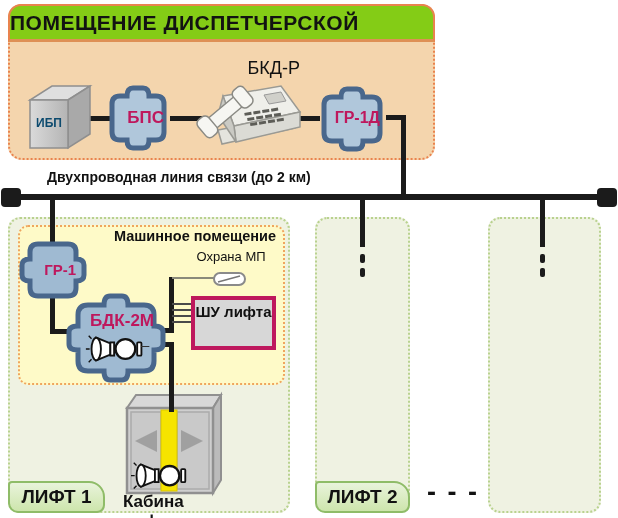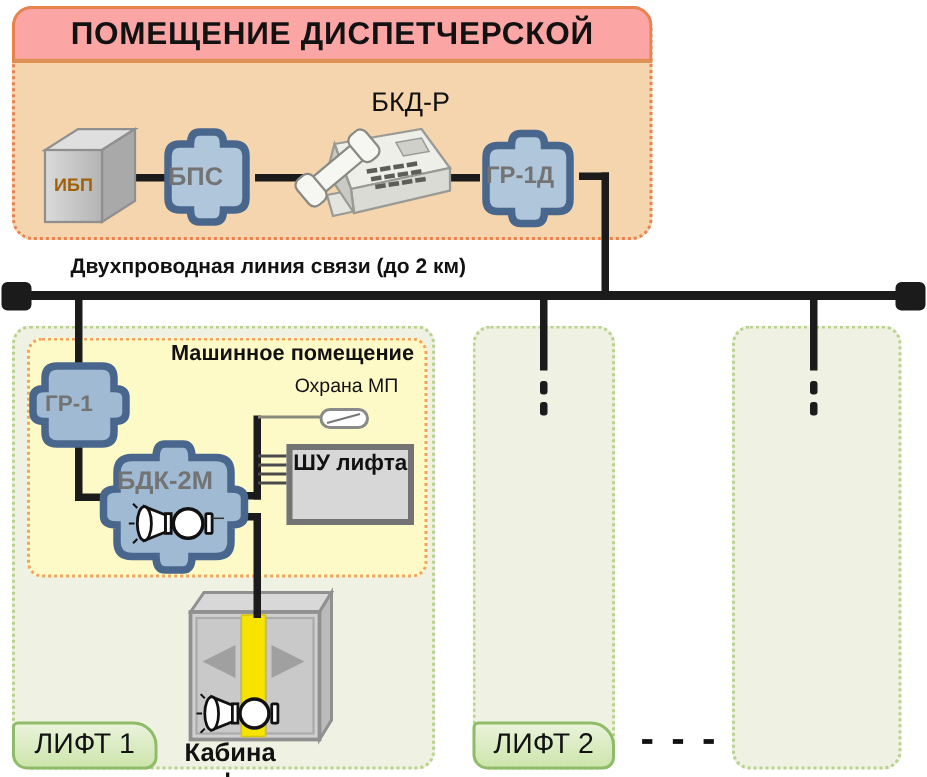--- a/index.html
+++ b/index.html
@@ -2,66 +2,66 @@
 <html><head>
 <meta charset="utf-8">
 <style>
   html,body{margin:0;padding:0;background:#fff;}
   #stage{position:relative;width:618px;height:518px;background:#ffffff;overflow:hidden;
          font-family:"Liberation Sans",sans-serif;color:#111;}
   .abs{position:absolute;box-sizing:border-box;}
   
   .disp-panel{left:8px;top:4px;width:427px;height:156px;background:#F4D5AD;
       border:2px dotted #E9834E;border-radius:14px;z-index:1;}
-  .disp-header{left:8px;top:4px;width:427px;height:38px;background:#fca5a5;
+  .disp-header{left:8px;top:4px;width:427px;height:38px;background:#84cc16;
       border:2px solid #E9834E;border-bottom:3px solid #DE9055;border-radius:13px 13px 0 0;
-      z-index:2;display:flex;align-items:center;justify-content:center;}
+      z-index:2;display:flex;align-items:center;}
   .disp-title{font-size:21px;font-weight:bold;letter-spacing:.5px;color:#121212;}
   .lift-panel{background:#EFF2E2;border:2px dotted #B9D28F;border-radius:12px;z-index:1;}
   .lift1-panel{left:8px;top:217px;width:282px;height:296px;}
   .lift2-panel{left:315px;top:217px;width:95px;height:296px;}
   .lift255-panel{left:488px;top:217px;width:113px;height:296px;}
   .mroom{left:18px;top:225px;width:267px;height:160px;background:#FEFAC8;
       border:2px dotted #EFA55E;border-radius:10px;z-index:2;}
   .mroom-title{left:112px;top:228px;width:166px;text-align:center;font-size:14.5px;
       font-weight:bold;z-index:3;}
   .sec-label{left:186px;top:249px;width:90px;text-align:center;font-size:13px;z-index:3;}
   
   .badge{height:32px;top:481px;background:linear-gradient(#E9F3DB,#CDE5AC);
       border:2px solid #8FBC68;border-radius:4px 16px 8px 10px;z-index:6;
       display:flex;align-items:center;justify-content:center;
-      font-size:19px;font-weight:normal;color:#121212;}
+      font-size:19px;font-weight:bold;color:#121212;}
   .badge1{left:8px;width:97px;}
   .badge2{left:315px;width:95px;}
   .badge255{left:488px;width:112px;}
   .ellipsis{left:418px;top:477px;width:70px;text-align:center;font-size:27px;
       font-weight:bold;letter-spacing:2px;z-index:3;}
   
   .wire{background:#1B1B1B;z-index:4;}
   .wire-hi{background:#1B1B1B;z-index:7;}
   .thin{background:#4A4A4A;z-index:4;}
   .thin-sensor{background:#8A8A7A;z-index:4;}
   .bus{left:3px;top:194px;width:612px;height:6px;background:#1B1B1B;z-index:4;}
   .term{top:188px;width:20px;height:19px;background:#1B1B1B;border-radius:4px;z-index:5;}
   .bus-label{left:47px;top:169px;white-space:nowrap;font-size:14px;font-weight:bold;z-index:3;}
   .dot{width:5px;height:9px;background:#1B1B1B;border-radius:2px;z-index:4;}
   
   .shu-box{left:191px;top:296px;width:85px;height:54px;background:#D7D7D7;
-      border:4px solid #737373;z-index:5;display:flex;align-items:flex-start;
+      border:4px solid #be185d;z-index:5;display:flex;align-items:center;
       justify-content:center;padding-bottom:23px;}
   .shu-label{font-size:15px;font-weight:bold;}
-  .mod-label{position:absolute;text-align:left;font-weight:bold;color:#737373;z-index:11;}
+  .mod-label{position:absolute;text-align:right;font-weight:bold;color:#be185d;z-index:11;}
   svg{position:absolute;overflow:visible;}
   .z10{z-index:10;} .z6{z-index:6;} .z5{z-index:5;} .z12{z-index:12;}
   .cabin-label{left:123px;top:492px;width:100px;text-align:left;font-size:17px;
       font-weight:bold;z-index:11;}
   .bkdr-label{left:205px;top:58px;width:95px;text-align:right;font-size:18px;
       font-weight:normal;z-index:11;}
   .ups-label{left:30px;top:116px;width:38px;text-align:center;font-size:12px;
-      font-weight:bold;z-index:11;color:#a16207;}
+      font-weight:bold;z-index:11;color:#0c4a6e;}
   .bdk-dash{left:141px;top:336px;width:14px;font-size:15px;color:#333;z-index:12;}
 </style>
 </head>
 <body>
 
 <div id="stage">
 
   <div class="abs disp-panel"></div>
   <div class="abs disp-header">
     <span class="disp-title">ПОМЕЩЕНИЕ ДИСПЕТЧЕРСКОЙ</span>

